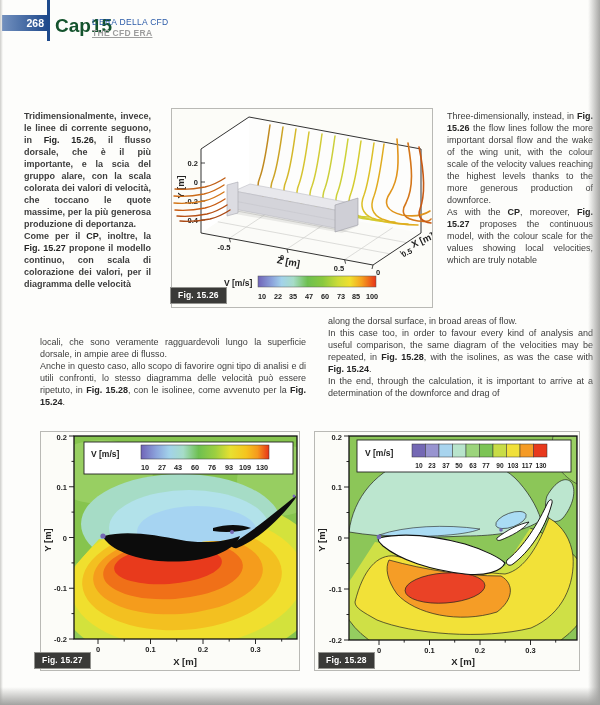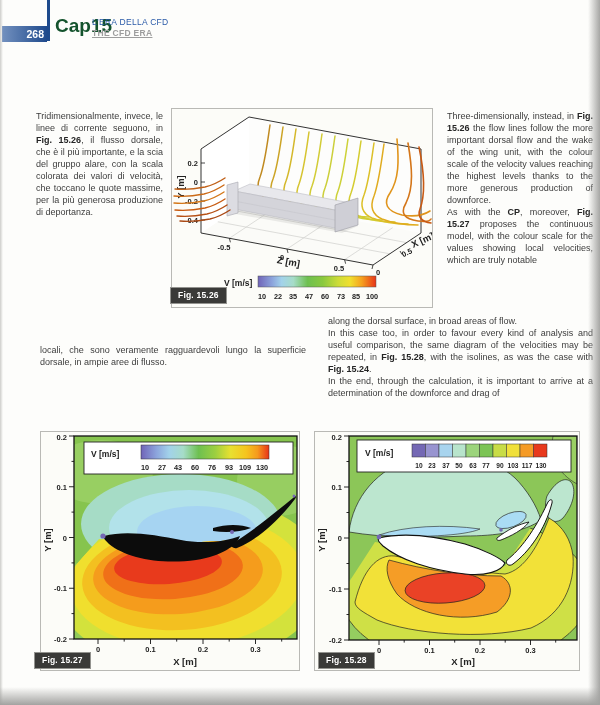--- a/index.html
+++ b/index.html
@@ -6,34 +6,34 @@
   .page{position:relative;width:600px;height:705px;background:#fdfdfb;overflow:hidden;
         font-family:"Liberation Sans", sans-serif;}
   
   .edge-r{position:absolute;left:588px;top:0;width:12px;height:705px;
           background:linear-gradient(to right,rgba(170,170,170,0),#a6a6a4);}
   .edge-b{position:absolute;left:0;top:687px;width:600px;height:18px;
           background:linear-gradient(to bottom,rgba(170,170,170,0),#a2a2a0);}
   .edge-l{position:absolute;left:0;top:0;width:3px;height:705px;
           background:linear-gradient(to right,#cdcdca,rgba(255,255,255,0));}
   
-  .pagenum{position:absolute;left:2px;top:26px;width:42px;height:16px;
+  .pagenum{position:absolute;left:2px;top:15px;width:42px;height:16px;
            background:linear-gradient(to right,#7391bf,#1f4a8c);color:#fff;
            font-size:10.5px;font-weight:bold;text-align:right;line-height:16px;padding-right:3px;}
   .vrule{position:absolute;left:47px;top:0;width:3px;height:41px;background:#1e4a8c;}
   .chap{position:absolute;left:55px;top:15px;font-size:19px;font-weight:bold;color:#14532d;}
   .t-it{position:absolute;left:92px;top:17px;font-size:8.5px;font-weight:normal;color:#2a5aa8;letter-spacing:.3px;}
   .t-en{position:absolute;left:92px;top:28px;font-size:8.5px;font-weight:bold;color:#9d9d9d;letter-spacing:.3px;text-decoration:underline;}
   
   .col{position:absolute;font-size:9px;line-height:12px;color:#3d3d3d;text-align:justify;}
   .col p{margin:0;}
   .col b{color:#252525;}
-  .it-narrow{left:36px;top:110px;width:127px;}
+  .it-narrow{left:24px;top:110px;width:127px;font-weight:bold;}
   .en-narrow{left:447px;top:110px;width:146px;}
-  .it-wide{left:40px;top:344px;width:266px;}
+  .it-wide{left:40px;top:336px;width:266px;}
   .en-wide{left:328px;top:315px;width:265px;}
   
   .figbox{position:absolute;background:#fcfcf8;border:1px solid #b9b9b5;}
   .fig26{left:171px;top:108px;width:260px;height:198px;}
   .fig27{left:40px;top:431px;width:258px;height:238px;}
   .fig28{left:314px;top:431px;width:264px;height:238px;}
   .figlab{position:absolute;background:#3a3a38;border:1px solid #93938f;color:#fff;
           font-size:8.5px;font-weight:bold;padding:2px 7px 3px 7px;letter-spacing:.2px;}
   .figlab26{left:170px;top:287px;}
   .figlab27{left:34px;top:652px;}
@@ -54,27 +54,29 @@
 <div class="page">
 
   <div class="pagenum">268</div>
   <div class="vrule"></div>
   <div class="chap">Cap15</div>
   <div class="t-it">L'ERA DELLA CFD</div>
   <div class="t-en">THE CFD ERA</div>
 
   <div class="col it-narrow">
     <p>Tridimensionalmente, invece, le linee di corrente seguono, in <b>Fig. 15.26</b>, il flusso dorsale, che è il più importante, e la scia del gruppo alare, con la scala colorata dei valori di velocità, che toccano le quote massime, per la più generosa produzione di deportanza.</p>
+    <p>Come per il <b>CP</b>, inoltre, la <b>Fig. 15.27</b> propone il modello continuo, con scala di colorazione dei valori, per il diagramma delle velocità</p>
   </div>
   <div class="col en-narrow">
     <p>Three-dimensionally, instead, in <b>Fig. 15.26</b> the flow lines follow the more important dorsal flow and the wake of the wing unit, with the colour scale of the velocity values reaching the highest levels thanks to the more generous production of downforce.</p>
     <p>As with the <b>CP</b>, moreover, <b>Fig. 15.27</b> proposes the continuous model, with the colour scale for the values showing local velocities, which are truly notable</p>
   </div>
   <div class="col it-wide">
     <p>locali, che sono veramente ragguardevoli lungo la superficie dorsale, in ampie aree di flusso.</p>
+    <p>Anche in questo caso, allo scopo di favorire ogni tipo di analisi e di utili confronti, lo stesso diagramma delle velocità può essere ripetuto, in <b>Fig. 15.28</b>, con le isolinee, come avvenuto per la <b>Fig. 15.24</b>.</p>
   </div>
   <div class="col en-wide">
     <p>along the dorsal surface, in broad areas of flow.</p>
     <p>In this case too, in order to favour every kind of analysis and useful comparison, the same diagram of the velocities may be repeated, in <b>Fig. 15.28</b>, with the isolines, as was the case with <b>Fig. 15.24</b>.</p>
     <p>In the end, through the calculation, it is important to arrive at a determination of the downforce and drag of</p>
   </div>
 
   <div class="figbox fig26">
     <svg width="260" height="198" viewBox="0 0 260 198">
       <defs>

